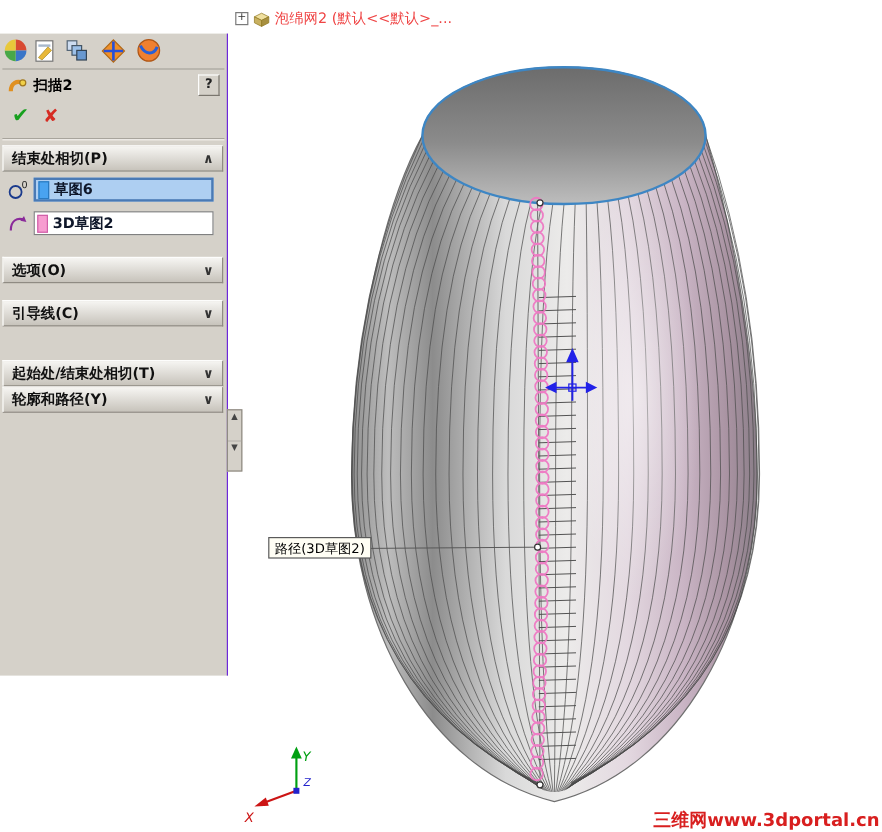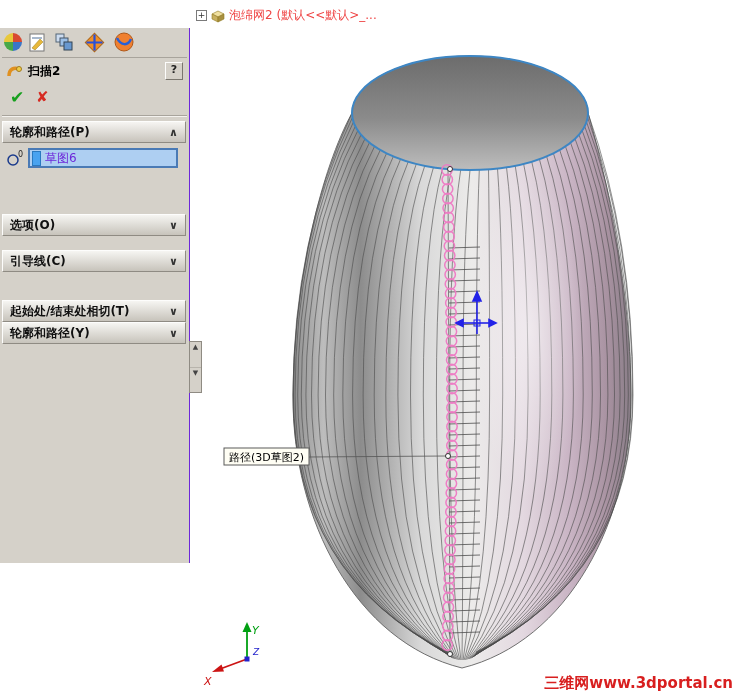--- a/index.html
+++ b/index.html
@@ -31,21 +31,21 @@
   .chev{position:absolute;right:7px;top:1px;font-size:11px;color:#333;font-weight:bold;}
   .pm-row{position:absolute;left:2px;width:184px;height:24px;}
   .row-icon{position:absolute;left:3px;top:2px;width:18px;height:18px;}
   .field{position:absolute;left:26px;top:1px;width:150px;height:20px;box-sizing:border-box;
          display:flex;align-items:center;gap:4px;padding-left:2px;}
   .field.selected{background:#aecff2;border:2px solid #4a7ab5;}
   .field.plain{background:#fff;border:1px solid #808080;}
   .swatch{display:inline-block;width:7px;height:13px;}
   .swatch.blue{background:#49a3f0;border:1px solid #2a7ac0;}
   .swatch.pink{background:#f79cd0;border:1px solid #d060a8;}
-  .field-text{font-size:12px;color:#6d28d9;}
+  .field-text{font-size:12px;color:#0f172a;font-weight:bold;}
   .flyout-strip{position:absolute;left:189px;top:341px;width:13px;height:52px;background:#d5d1c9;
                 border:1px solid #8f8b83;box-sizing:border-box;display:flex;flex-direction:column;}
   .flyout-strip span{flex:1;font-size:7px;line-height:10px;text-align:center;color:#444;border-bottom:1px solid #b8b4ac;}
   .flyout-strip span:last-child{border-bottom:none;}
   svg{font-family:"DejaVu Sans","Liberation Sans",sans-serif;}
 </style>
 </head>
 <body>
 
 <div class="app">
@@ -254,35 +254,45 @@
       <span class="help-btn">?</span>
     </div>
 
     <div class="pm-actions">
       <span class="ok">✔</span>
       <span class="cancel">✘</span>
     </div>
     <div class="sep"></div>
 
     <div class="group-header" style="top:93px">
-      <span>轮廓和路径(P)</span>
+      <span>结束处相切(P)</span>
       <span class="chev">∧</span>
     </div>
 
     <div class="pm-row" style="top:119px">
       <svg class="row-icon" width="18" height="18">
         <circle cx="8" cy="11" r="5" fill="none" stroke="#1a3a8c" stroke-width="1.5"></circle>
         <text x="13" y="8" font-size="8" fill="#222">0</text>
       </svg>
       <div class="field selected">
         <span class="swatch blue"></span>
         <span class="field-text">草图6</span>
       </div>
     </div>
 
+    <div class="pm-row" style="top:147px">
+      <svg class="row-icon" width="18" height="18">
+        <path d="M4 15 C4 7 9 4 15 6" fill="none" stroke="#8a2a9a" stroke-width="1.8"></path>
+        <polygon points="15,3 17,8 12,7" fill="#8a2a9a"></polygon>
+      </svg>
+      <div class="field plain">
+        <span class="swatch pink"></span>
+        <span class="field-text">3D草图2</span>
+      </div>
+    </div>
 
     <div class="group-header" style="top:186px">
       <span>选项(O)</span>
       <span class="chev">∨</span>
     </div>
     <div class="group-header" style="top:222px">
       <span>引导线(C)</span>
       <span class="chev">∨</span>
     </div>
     <div class="group-header" style="top:272px">

